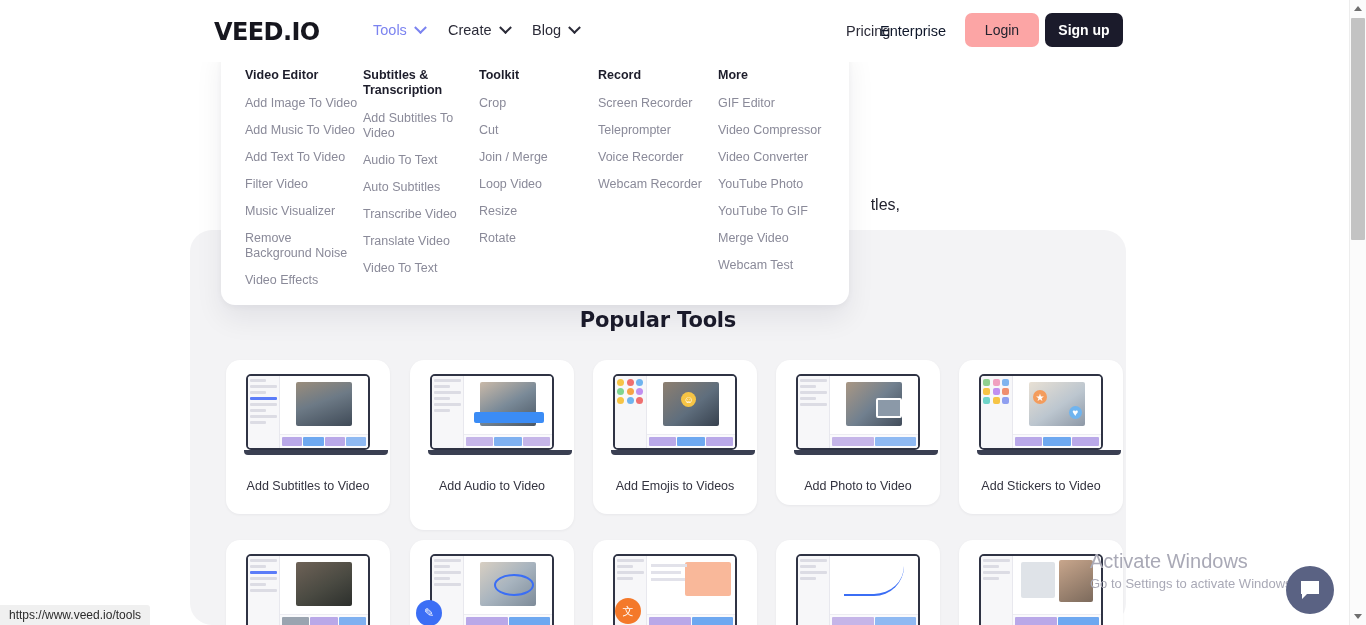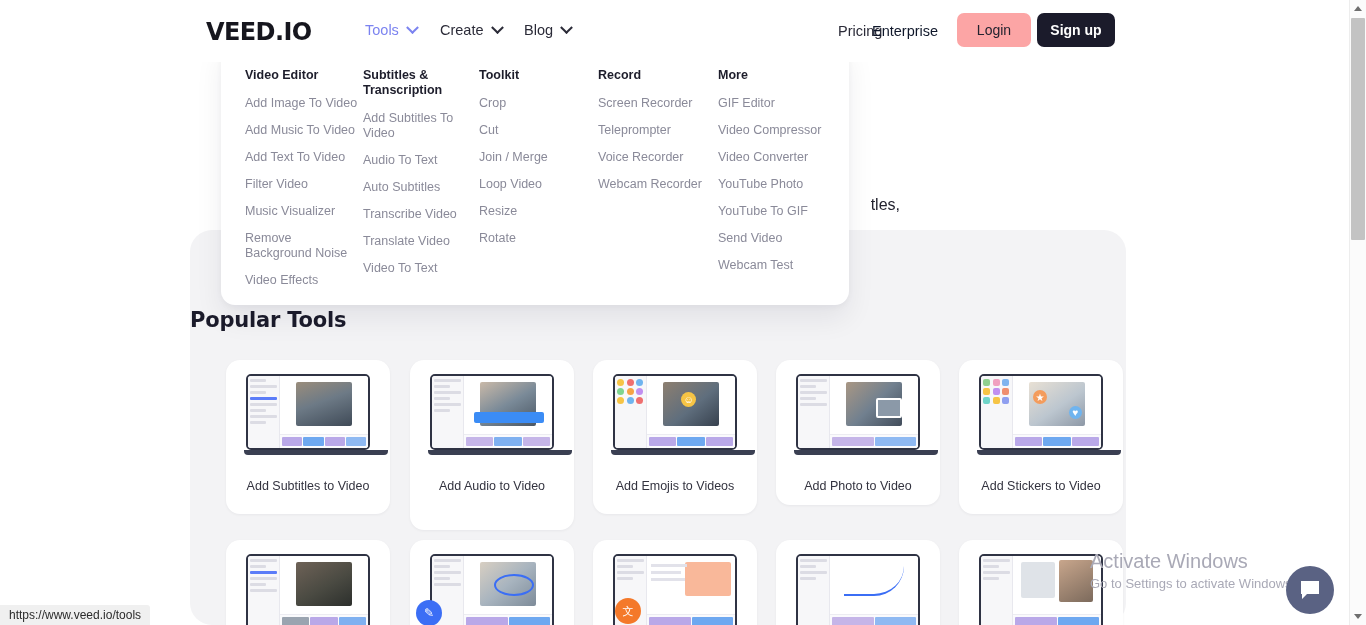--- a/index.html
+++ b/index.html
@@ -26,21 +26,21 @@
     left: 0; top: 0;
     width: 1349px;
     height: 625px;
     background: #ffffff;
     overflow: hidden;
   }
 
   
   #header {
     position: absolute;
-    left: 8px; top: 0;
+    left: 16px; top: 0;
     width: 1349px;
     height: 62px;
     background: #ffffff;
     z-index: 40;
   }
 
   #logo {
     position: absolute;
     left: 198px; top: 18px;
     font-size: 24px;
@@ -160,20 +160,21 @@
     height: 395px;
     background: #f3f3f5;
     border-radius: 22px;
     z-index: 2;
   }
 
   #popular-title {
     position: absolute;
     left: 0; top: 78px;
     width: 936px;
+    text-align: center;
     font-size: 21px;
     font-weight: 800;
     color: #1b1b2b;
     font-family: "DejaVu Sans", sans-serif;
     letter-spacing: -0.2px;
   }
 
   .tool-card {
     position: absolute;
     width: 164px;
@@ -716,21 +717,21 @@
         <a class="mega-link">Webcam Recorder</a>
       </div>
 
       <div class="mega-col" id="col-4">
         <div class="mega-title">More</div>
         <a class="mega-link">GIF Editor</a>
         <a class="mega-link">Video Compressor</a>
         <a class="mega-link">Video Converter</a>
         <a class="mega-link">YouTube Photo</a>
         <a class="mega-link">YouTube To GIF</a>
-        <a class="mega-link">Send Video</a>
+        <a class="mega-link">Merge Video</a>
         <a class="mega-link">Webcam Test</a>
       </div>
 
     </div>
 
     <div id="watermark">
       <div id="wm-title">Activate Windows</div>
       <div id="wm-sub">Go to Settings to activate Windows.</div>
     </div>
 

